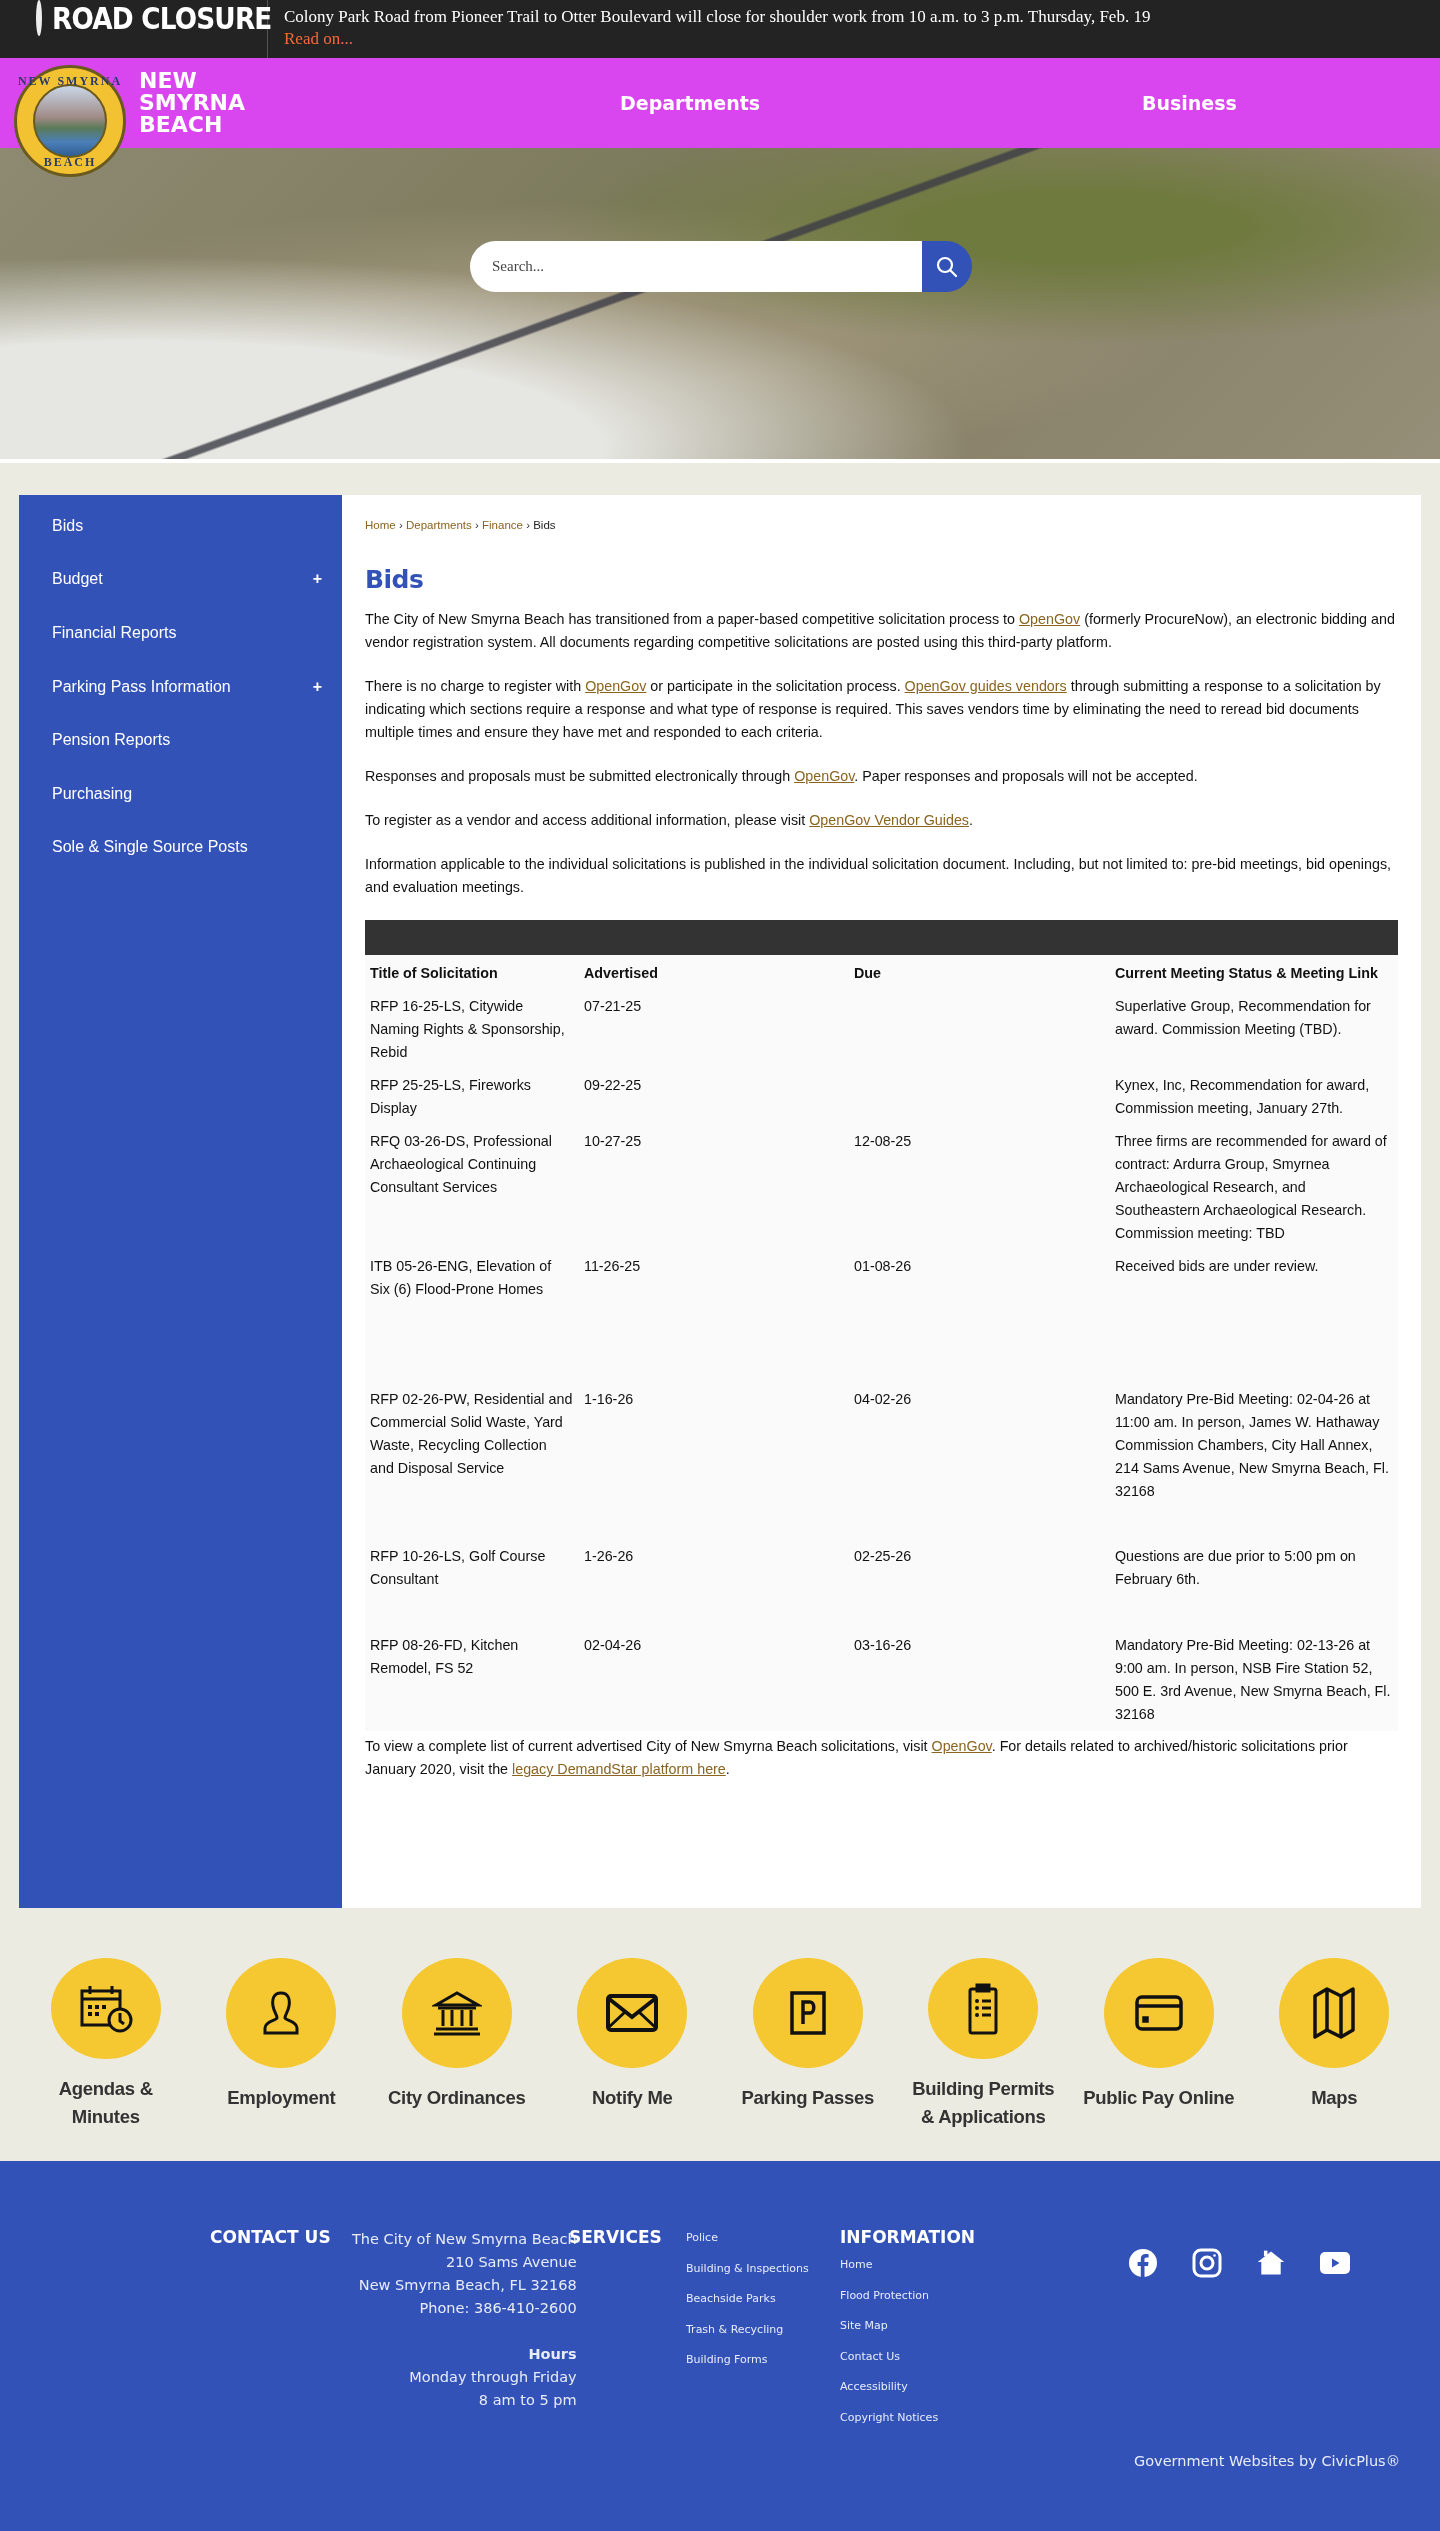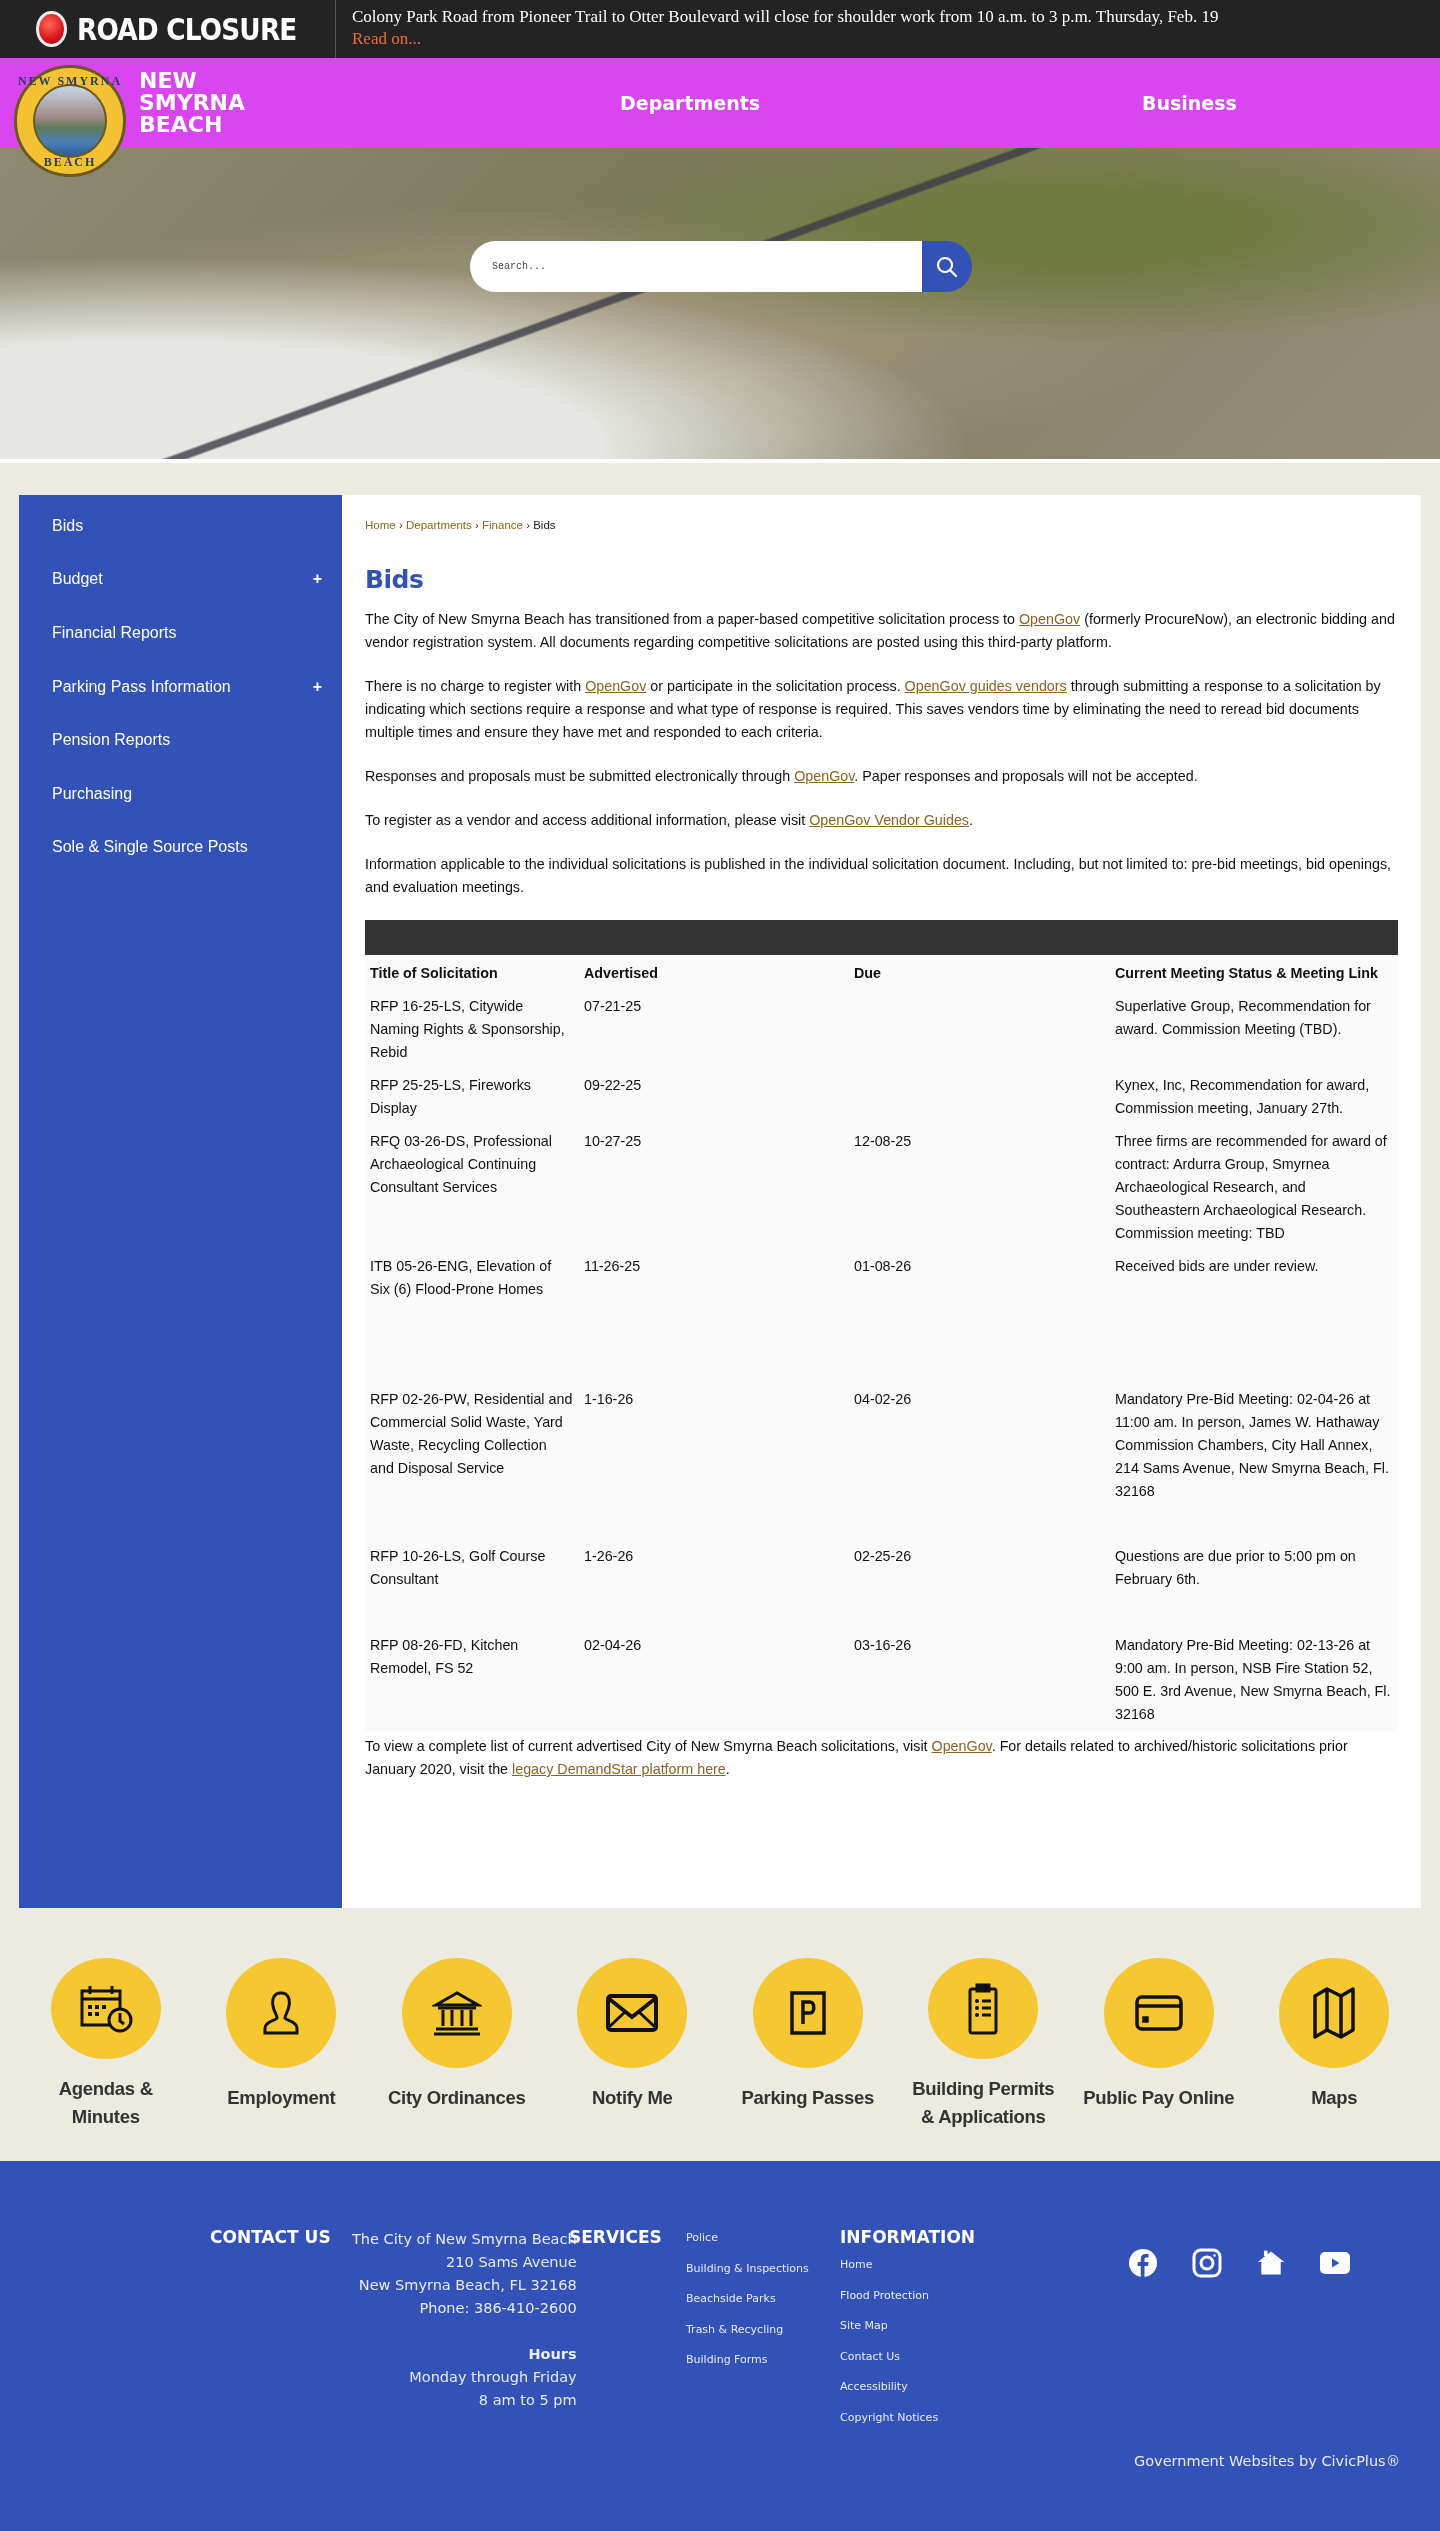--- a/index.html
+++ b/index.html
@@ -2,21 +2,21 @@
 <html><head>
 <meta charset="utf-8">
 <style>
 * { box-sizing: border-box; margin: 0; padding: 0; }
 html, body { width: 1440px; }
 body { font-family: "Liberation Sans", sans-serif; background: #ebebe1; color: #111; }
 a { color: inherit; text-decoration: none; }
 
 
 .alert-bar { height: 58px; background: #232323; display: flex; align-items: stretch; }
-.alert-title { width: 336px; display: flex; align-items: center; padding-left: 36px; border-right: 1px solid #555; }
+.alert-title { width: 268px; display: flex; padding-left: 36px; border-right: 1px solid #555; }
 .alert-dot { width: 36px; height: 36px; border-radius: 50%; background: radial-gradient(circle at 40% 35%, #ff6a5a, #d8141a 60%, #9a0c10); border: 3px solid #eee; margin-right: 10px; }
 .alert-title-text { color: #fff; font-family: "DejaVu Sans", sans-serif; font-weight: bold; font-size: 31px; letter-spacing: -1px; transform: scaleX(0.85); transform-origin: left center; white-space: nowrap; }
 .alert-body { padding: 6px 16px; font-family: Liberation Serif, serif; font-size: 17px; line-height: 22px; color: #fff; }
 .alert-readon { color: #f06a3a; }
 
 
 .header { height: 90px; background: #d946ef; position: relative; display: flex; align-items: center; }
 .logo-seal { position: absolute; left: 14px; top: 7px; width: 112px; height: 112px; border-radius: 50%; background: #f2c232; border: 3px solid #6b5a1e; z-index: 5; display: flex; align-items: center; justify-content: center; }
 .logo-seal-inner { width: 74px; height: 74px; border-radius: 50%; background: linear-gradient(180deg, #c9d7e8 0%, #a08a86 45%, #5b7a58 60%, #4a7fb8 80%, #2f5e92 100%); border: 2px solid #6b5a1e; }
 .seal-text { position: absolute; font-family: "Liberation Serif", serif; font-weight: bold; color: #2a3a6a; font-size: 12px; }
@@ -30,21 +30,21 @@
 .hero { height: 315px; position: relative; overflow: hidden;
   background:
     linear-gradient(160deg, transparent 0 44%, rgba(60,60,70,0.8) 44.3% 45%, transparent 45.3%),
     radial-gradient(ellipse at 10% 95%, #e6e6e2 0 25%, transparent 45%),
     radial-gradient(ellipse at 75% 25%, #6f7a3e 0 10%, transparent 35%),
     radial-gradient(ellipse at 40% 60%, #9c9378 0 20%, transparent 50%),
     linear-gradient(135deg, #8e8a72 0%, #7c7a5c 40%, #8a836a 70%, #958e78 100%);
 }
 .hero-bottom-line { position: absolute; left: 0; right: 0; bottom: 0; height: 4px; background: #fff; }
 .search-wrap { position: absolute; left: 470px; top: 93px; width: 502px; height: 51px; display: flex; }
-.search-input { flex: 1; height: 51px; border: none; border-radius: 26px 0 0 26px; padding-left: 22px; font-family: Liberation Mono, monospace; font-size: 10px; color: #444; background: #fff; outline: none; }
+.search-input { flex: 1; height: 51px; border: none; border-radius: 26px 0 0 26px; padding-left: 22px; font-family: Liberation Serif, serif; font-size: 15px; color: #444; background: #fff; outline: none; }
 .search-input::placeholder { color: #444; }
 .search-btn { width: 50px; height: 51px; background: #3252b8; border-radius: 0 26px 26px 0; display: flex; align-items: center; justify-content: center; border: none; }
 
 
 .content-area { padding: 32px 19px 0 19px; display: flex; }
 .sidebar { width: 323px; background: #3252b8; min-height: 1413px; padding-top: 4px; }
 .side-item { height: 53.6px; display: flex; align-items: center; justify-content: space-between; padding: 0 20px 0 33px; color: #fff; font-family: "Liberation Sans", sans-serif; font-size: 16px; }
 .side-plus { font-weight: bold; font-size: 16px; }
 .main { flex: 1; background: #ffffff; padding: 24px 23px 40px 23px; min-height: 1413px; }
 .breadcrumb { font-size: 11.5px; color: #8a6420; margin-bottom: 34px; }

